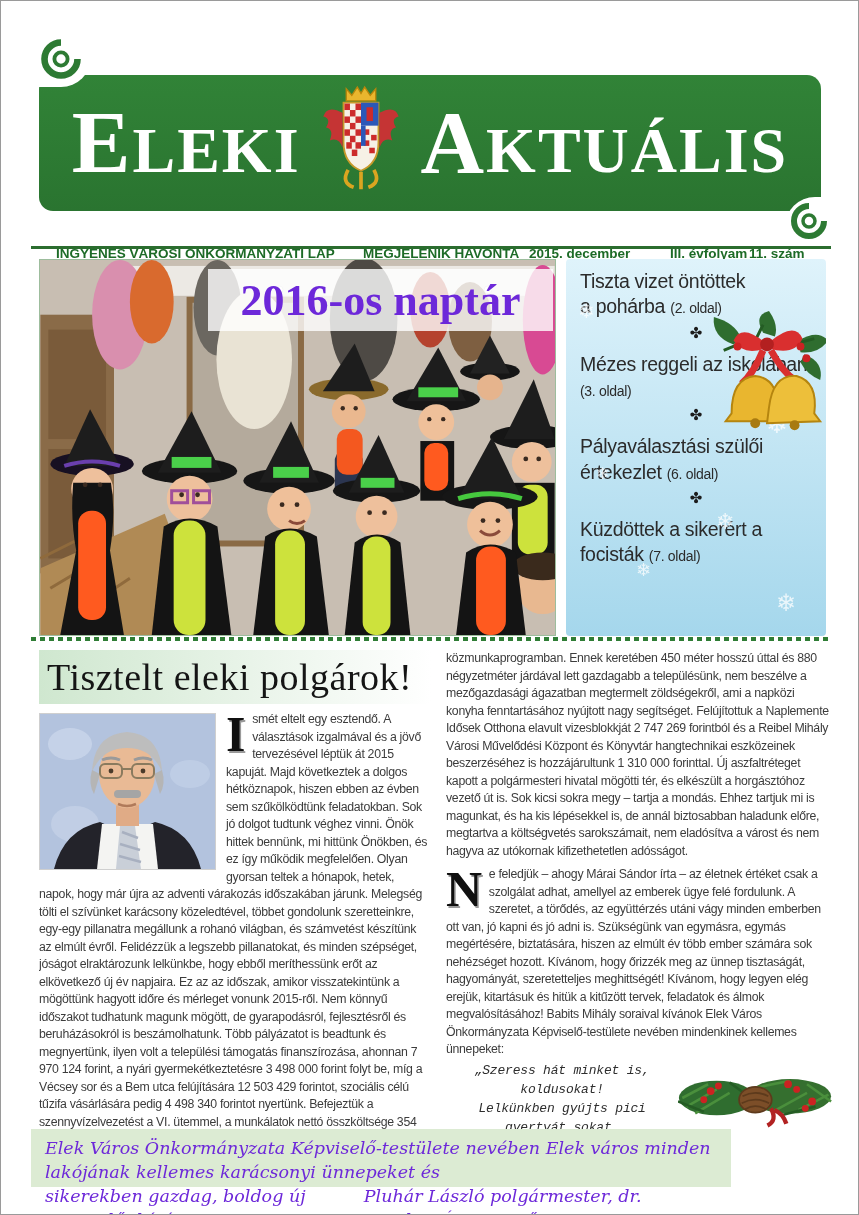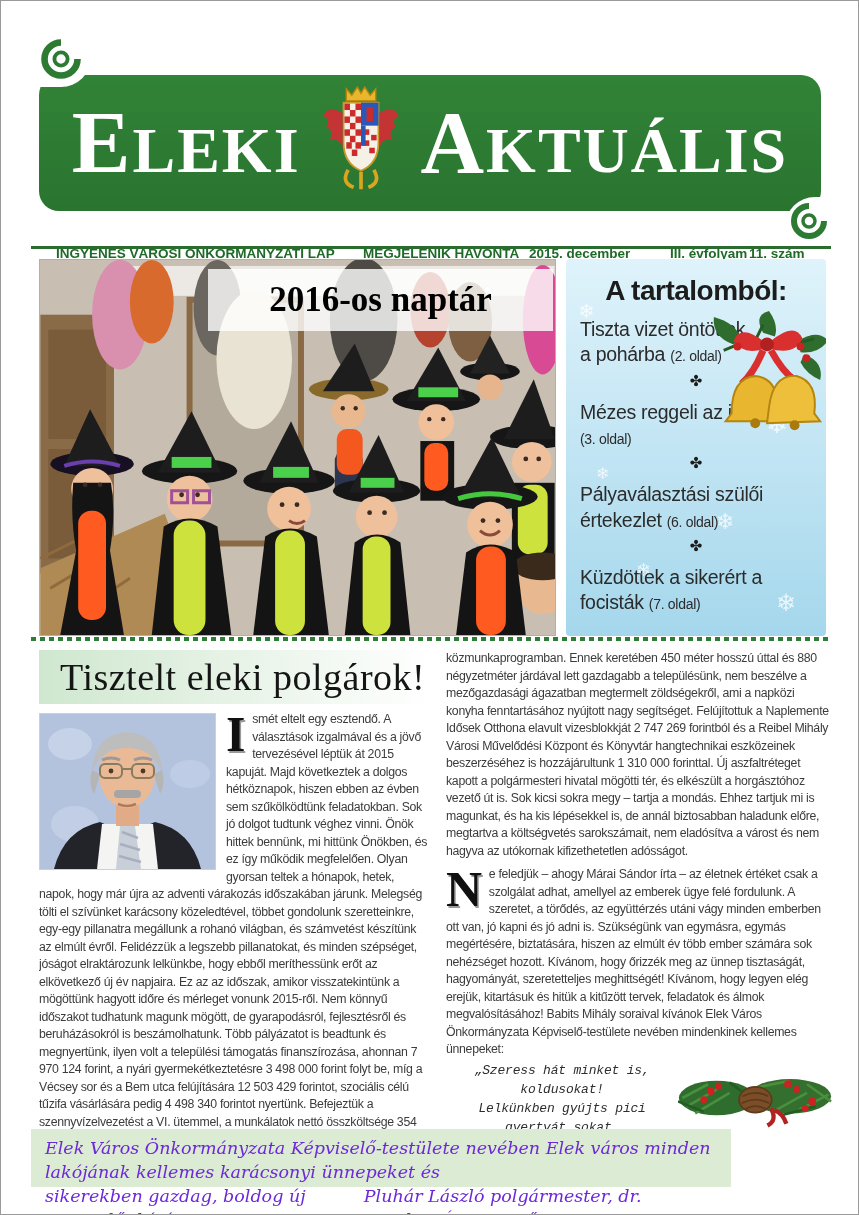--- a/index.html
+++ b/index.html
@@ -1,19 +1,19 @@
 <!DOCTYPE html>
 <html lang="hu"><head>
 <meta charset="utf-8">
 <style>
   html,body{margin:0;padding:0;background:#fff;}
   .page{position:relative;width:859px;height:1215px;background:#fff;border:1px solid #9a9a9a;
         box-sizing:border-box;overflow:hidden;font-family:"Liberation Sans",sans-serif;}
   
-  .band{position:absolute;left:38px;top:74px;width:782px;height:136px;border-radius:20px;
+  .band{position:absolute;left:38px;top:74px;width:782px;height:136px;border-radius:14px;
         background:linear-gradient(#318337,#2a7430);display:flex;align-items:center;justify-content:center;}
   .band-title{display:flex;align-items:center;color:#fff;font-family:"Liberation Serif",serif;font-weight:bold;}
   .band-title .word{font-size:64px;letter-spacing:2px;line-height:1;}
   .band-title .cap{font-size:88px;}
   .curl{position:absolute;left:34px;top:34px;width:56px;height:52px;background:#fff;
         border-radius:0 0 30px 0;}
   .curl svg{position:absolute;left:4px;top:2px;}
   .spiral-br{position:absolute;left:784px;top:196px;width:48px;height:48px;background:#fff;border-radius:30px 0 0 0;}
   .spiral-br svg{position:absolute;left:4px;top:4px;}
   .coat{margin:0 14px;position:relative;top:-4px;}
@@ -26,39 +26,39 @@
   .ib-date{left:528px;top:6px;}
   .ib-vol{left:645px;top:6px;padding-left:24px;}
   .ib-issue{left:748px;top:6px;}
   .rule{position:absolute;left:30px;top:245px;width:800px;height:3px;background:#2b6d2f;}
   
   .lead{position:absolute;left:38px;top:258px;width:517px;height:377px;border:1px solid #9dbd9d;
         box-sizing:border-box;overflow:hidden;background:#c8beb2;}
   .lead svg{display:block;}
   .photo-band{position:absolute;left:168px;right:2px;top:9px;height:62px;
               background:rgba(255,255,255,0.8);display:flex;align-items:center;justify-content:center;}
-  .photo-band .hl{font-family:"Liberation Serif",serif;font-weight:bold;font-size:35px;color:#000000;}
+  .photo-band .hl{font-family:"Liberation Serif",serif;font-weight:bold;font-size:44px;color:#6d28d9;}
   
   .sidebar{position:absolute;left:565px;top:258px;width:260px;height:377px;border-radius:4px;
            background:linear-gradient(#dff3fb,#a5d7ec);overflow:hidden;}
   .toc-head{margin:16px 10px 6px 10px;text-align:center;font-size:28px;font-weight:bold;color:#1c1c1c;letter-spacing:-0.5px;}
   .toc-item{margin:10px 12px 0 14px;font-size:19.5px;color:#2b2b2b;line-height:1.3;letter-spacing:-0.3px;}
   .toc-page{font-size:14px;color:#2b2b2b;}
   .toc-sep{text-align:center;color:#1c1c1c;font-size:15px;margin:4px 0 2px 0;}
   .bells{position:absolute;right:-6px;top:52px;}
   .flake{position:absolute;color:rgba(255,255,255,0.75);pointer-events:none;}
   
   .dotted{position:absolute;left:30px;top:636px;width:800px;height:4px;
           background:repeating-linear-gradient(90deg,#2f7d35 0 5px,transparent 5px 9px);}
   
   .article{position:absolute;left:38px;top:649px;width:794px;height:479px;display:flex;gap:15px;overflow:hidden;}
   .col1{width:392px;flex:none;}
   .col2{width:387px;flex:none;}
   .headline{height:54px;background:linear-gradient(90deg,#cfe7cf,#ffffff);display:flex;align-items:center;
-            padding-left:21px;margin-bottom:7px;}
+            padding-left:8px;margin-bottom:7px;}
   .headline span{font-family:"Liberation Serif",serif;font-size:38px;color:#151515;letter-spacing:0.5px;}
   .bodytext{font-size:12.3px;line-height:17.5px;letter-spacing:-0.3px;color:#3c3c3c;text-align:left;}
   .mayor{float:left;width:175px;height:155px;margin:2px 10px 2px 0;border:1px solid #cfcfcf;box-sizing:content-box;}
   .dropcap{float:left;font-family:"Liberation Serif",serif;font-weight:bold;font-size:50px;line-height:42px;
            padding:2px 7px 0 0;color:#101010;text-shadow:1.5px 1.5px 0 #9a9a9a;}
   .p2{margin-top:6px;}
   .poemrow{display:flex;margin-top:2px;}
   .poem{width:60%;text-align:center;font-style:italic;font-size:13px;line-height:19px;color:#2e2e2e;letter-spacing:-0.2px;font-family:Liberation Mono, monospace;}
   .garland{width:40%;display:flex;align-items:flex-start;justify-content:flex-end;}
   
@@ -253,21 +253,20 @@
     </div>
   </div>
 
   <div class="sidebar">
     <span class="flake" style="left:12px;top:40px;font-size:20px;">❄</span>
     <span class="flake" style="left:200px;top:150px;font-size:26px;">❄</span>
     <span class="flake" style="left:30px;top:205px;font-size:16px;">❄</span>
     <span class="flake" style="left:150px;top:250px;font-size:22px;">❄</span>
     <span class="flake" style="left:70px;top:300px;font-size:18px;">❄</span>
     <span class="flake" style="left:210px;top:330px;font-size:24px;">❄</span>
-    <div class="toc-head">A tartalomból:</div>
     <svg class="bells" width="128" height="128" viewBox="0 0 130 130">
       <path d="M30 34 Q8 26 10 6 Q32 12 38 28 Z" fill="#2f6d2f"></path>
       <path d="M60 22 Q50 4 66 0 Q76 14 72 26 Z" fill="#2f6d2f"></path>
       <path d="M96 30 Q116 18 126 30 Q116 44 98 42 Z" fill="#2f6d2f"></path>
       <path d="M20 40 L44 30 M52 30 L60 14 M90 34 L112 28" stroke="#245c24" stroke-width="3"></path>
       <path d="M62 32 Q38 12 30 30 Q40 46 62 38 Z" fill="#d92f2f"></path>
       <path d="M66 32 Q92 10 100 28 Q92 46 66 38 Z" fill="#d92f2f"></path>
       <circle cx="64" cy="34" r="7" fill="#b32020"></circle>
       <path d="M60 40 Q50 64 38 74 M68 40 Q80 62 92 70" stroke="#d92f2f" stroke-width="7" fill="none"></path>
       <path d="M28 104 Q28 68 52 66 Q76 68 76 104 L82 112 L22 112 Z" fill="#e9b62f" stroke="#b5850f" stroke-width="2"></path>

